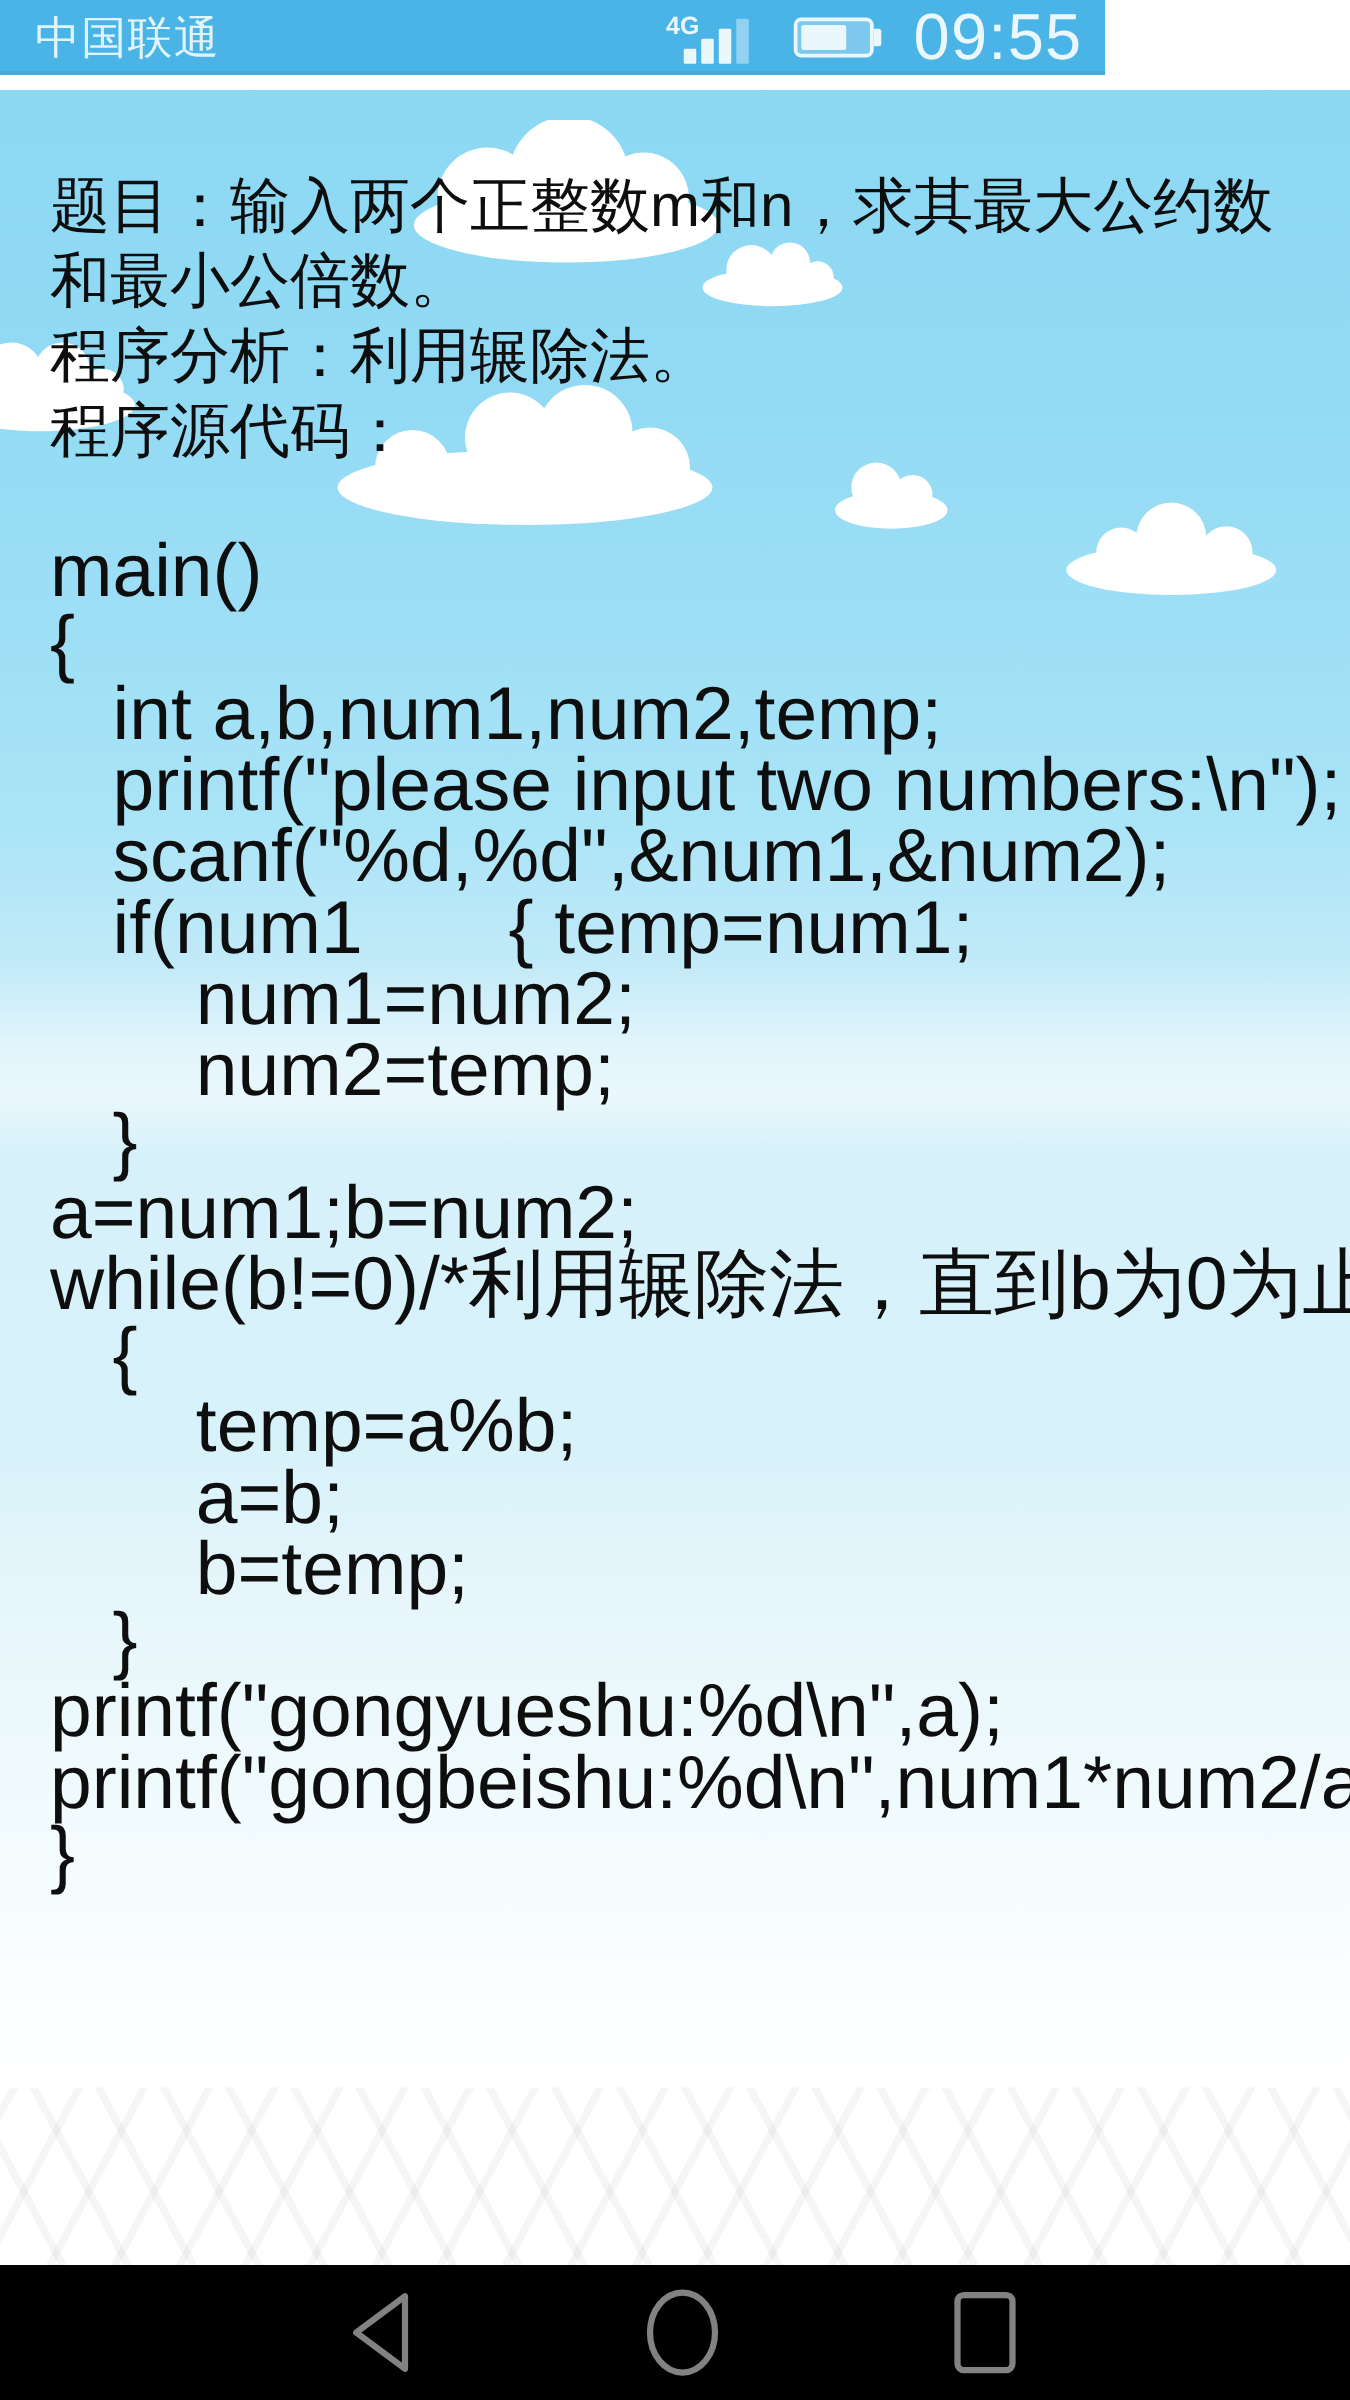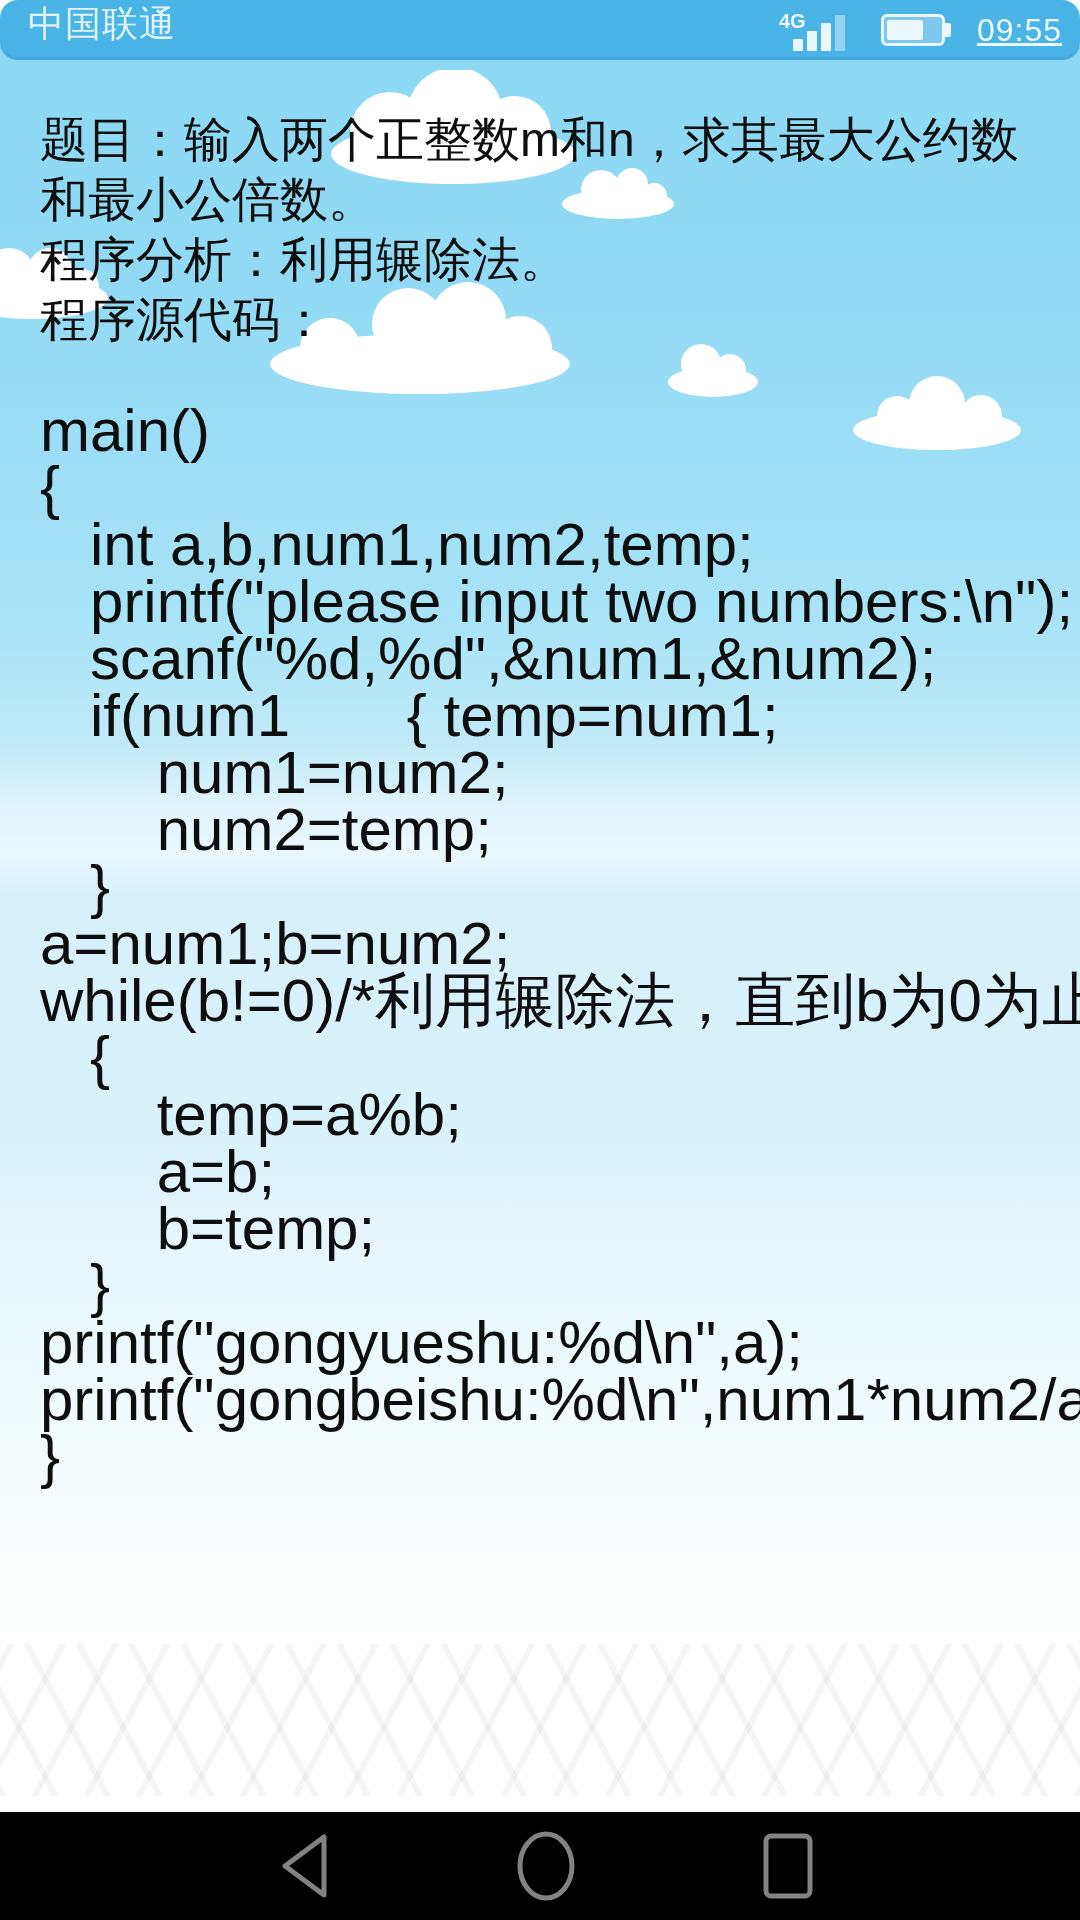--- a/index.html
+++ b/index.html
@@ -11,48 +11,48 @@
     --cloud-color:#FFFFFF;
   }
   html,body{margin:0;padding:0;background:#fff;}
   .screen{
     position:relative;width:1080px;height:1920px;overflow:hidden;
     font-family:"Liberation Sans","DejaVu Sans",sans-serif;
   }
 
   
   .status-bar{
-    position:absolute;left:0;top:0;width:1080px;height:60px;
+    position:absolute;left:0;top:0;width:884px;height:60px;
     background:var(--status-bar-bg);
     box-shadow:inset 0 -3px 0 rgba(20,90,140,.12);
-    display:flex;justify-content:space-between;
-    color:var(--status-bar-fg);z-index:5;border-radius:18px;
+    display:flex;align-items:center;justify-content:space-between;
+    color:var(--status-bar-fg);z-index:5;
   }
   .carrier{margin-left:28px;font-size:36px;letter-spacing:1px;opacity:.95;}
   .status-right{display:flex;align-items:center;margin-right:12px;gap:16px;}
   .signal{position:relative;width:72px;height:56px;}
   .fourg{position:absolute;left:0;top:8px;font-size:20px;font-weight:bold;letter-spacing:0;}
   .bars{position:absolute;left:14px;bottom:7px;display:flex;align-items:flex-end;gap:4px;}
   .bars i{display:block;width:10px;background:var(--status-bar-fg);border-radius:1px;}
   .bars i:nth-child(1){height:12px;}
   .bars i:nth-child(2){height:20px;}
   .bars i:nth-child(3){height:28px;}
   .bars i:nth-child(4){height:36px;opacity:.45;}
   .battery{
     position:relative;width:58px;height:26px;margin:0 16px 0 14px;
     border:3px solid var(--status-bar-fg);border-radius:6px;
     background:rgba(255,255,255,.28);
   }
   .battery .fill{position:absolute;left:3px;top:3px;bottom:3px;width:62%;background:var(--status-bar-fg);border-radius:2px;}
   .battery .nub{position:absolute;right:-9px;top:50%;transform:translateY(-50%);width:6px;height:14px;background:var(--status-bar-fg);border-radius:0 2px 2px 0;}
-  .clock{font-size:32px;margin-right:6px;letter-spacing:1px;text-decoration:underline;}
+  .clock{font-size:52px;margin-right:6px;letter-spacing:1px;}
 
   
   .sky{
-    position:absolute;left:0;top:46px;width:1080px;height:1752px;overflow:hidden;
+    position:absolute;left:0;top:72px;width:1080px;height:1752px;overflow:hidden;
     background:linear-gradient(180deg,
       #8CD8F3 0px, #92DAF4 240px, #9EDFF5 440px, #AAE4F7 590px,
       #C2EAF8 700px, #DFF4FB 760px, #EAF8FC 805px, #D6F1FA 850px,
       #D8F2FA 1090px, #E6F6FB 1200px, #EDF9FC 1320px, #F5FCFE 1430px,
       #FCFEFF 1530px, #FFFFFF 1610px, #FFFFFF 1752px);
   }
   .cloud{position:absolute;z-index:1;}
   .cloud svg{display:block;width:100%;height:100%;}
   .doc{
     position:absolute;left:40px;margin:0;z-index:2;

